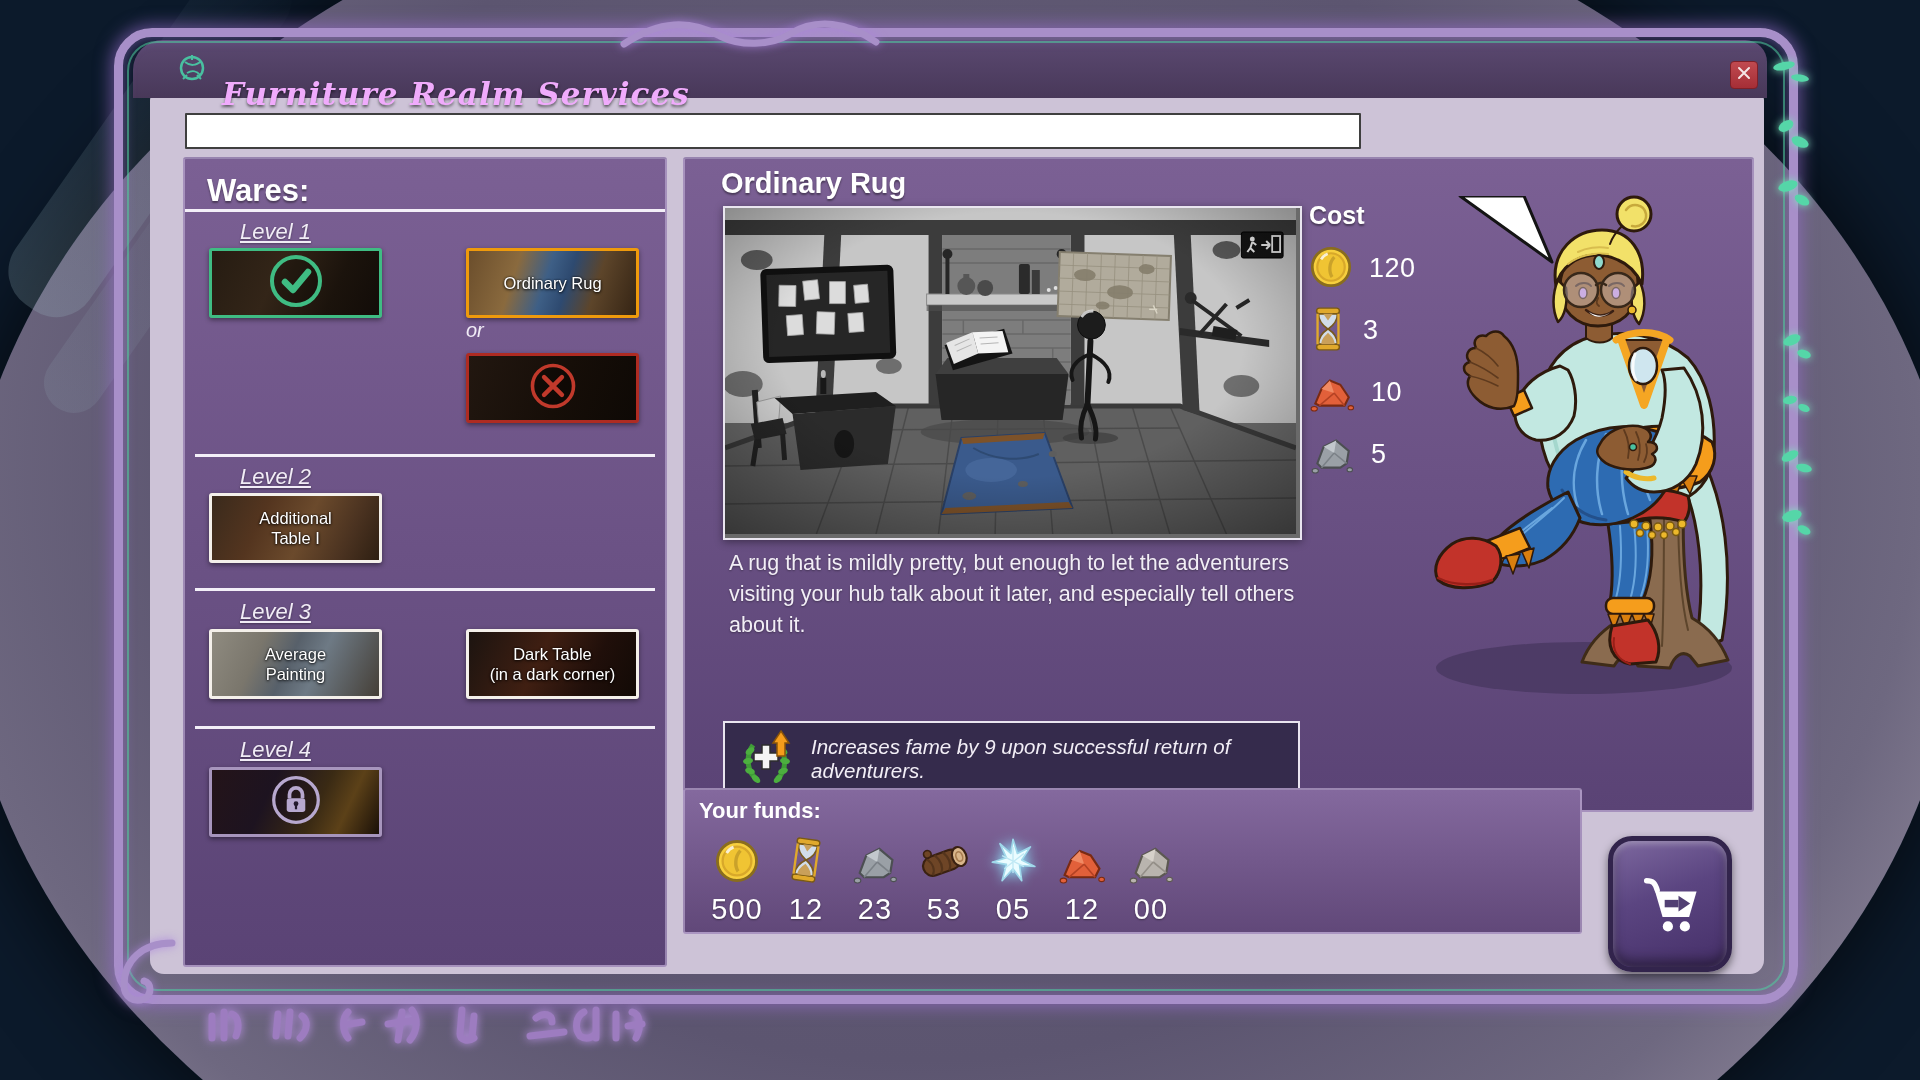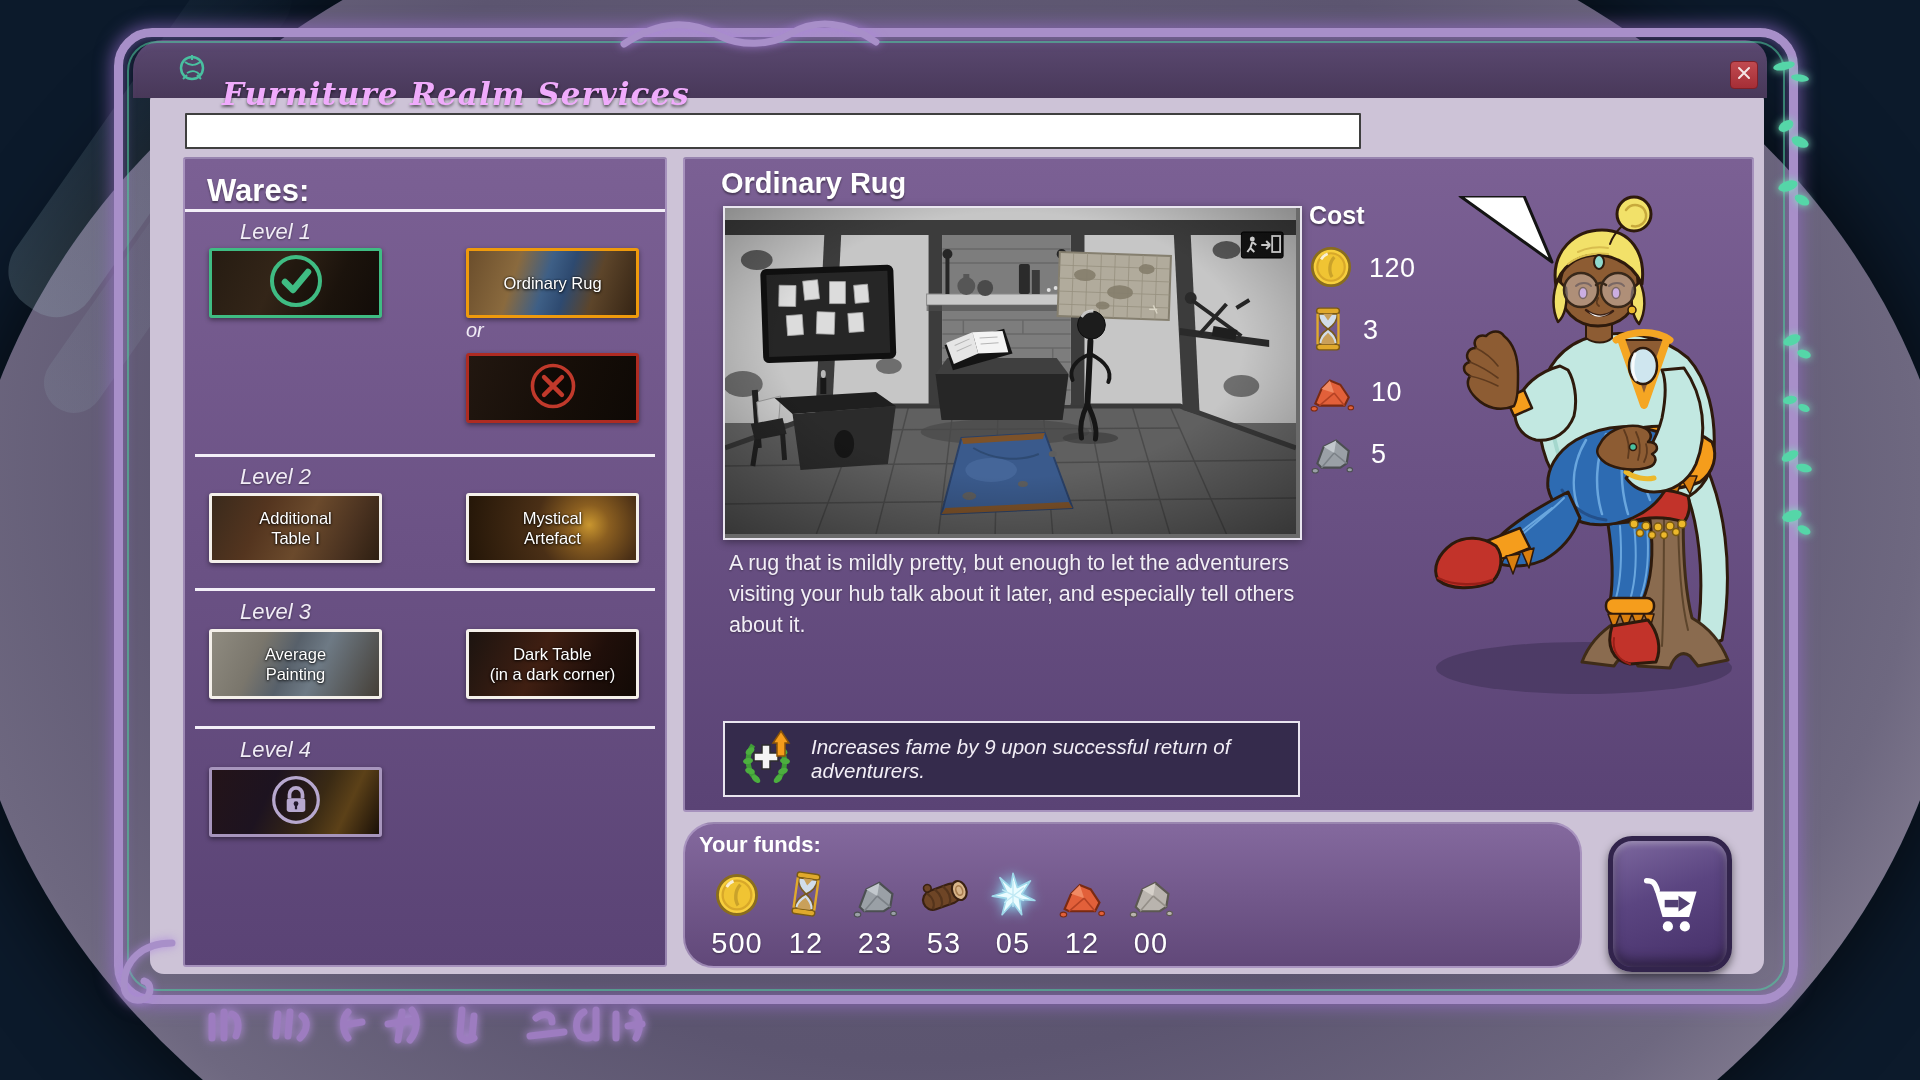--- a/index.html
+++ b/index.html
@@ -33,28 +33,28 @@
   
   .dialog{position:absolute;left:150px;top:96px;width:1614px;height:878px;z-index:5;
     background:#cdc3d7;border-radius:4px 4px 14px 14px;}
   .search-input{position:absolute;left:185px;top:113px;width:1156px;height:32px;z-index:8;
     background:#fff;border:2px solid #3f3f3f;border-radius:1px;font-size:18px;color:#222;padding:0 8px;}
   
   .panel{position:absolute;background:linear-gradient(#7b6094,#5a4375);
     border:2px solid rgba(203,185,223,.55);border-radius:3px;z-index:8;}
   .wares-panel{left:183px;top:157px;width:480px;height:806px;}
   .main-panel{left:683px;top:157px;width:1067px;height:651px;}
-  .funds-panel{left:683px;top:822px;width:895px;height:142px;
-    background:linear-gradient(#84699e,#614879);border-radius:31px;}
+  .funds-panel{left:683px;top:788px;width:895px;height:142px;
+    background:linear-gradient(#84699e,#614879);}
   .wares-heading{position:absolute;left:22px;top:6px;font-size:31px;font-weight:bold;
     text-shadow:0 2px 2px rgba(0,0,0,.4);margin-top:8px;}
   .wares-underline{position:absolute;left:0;right:0;top:50px;height:3px;background:#f3eff8;}
   .wares-divider{position:absolute;left:10px;right:10px;height:2.5px;background:#f3eff8;}
   .lvl-label{position:absolute;left:55px;font-style:italic;font-size:22px;color:#f1ecf6;
-    text-shadow:0 1px 2px rgba(0,0,0,.4);}
+    text-shadow:0 1px 2px rgba(0,0,0,.4);text-decoration:underline;}
   .or-label{position:absolute;left:281px;width:167px;text-align:left;font-style:italic;
     font-size:20px;color:#f1ecf6;}
   .tile{position:absolute;width:167px;height:64px;border-radius:3px;display:flex;align-items:center;
     justify-content:center;text-align:center;cursor:pointer;box-shadow:0 2px 5px rgba(0,0,0,.45);}
   .tile .label{font-size:16.5px;line-height:1.22;white-space:pre-line;padding:0 6px;
     text-shadow:0 1px 3px rgba(0,0,0,.9), 0 0 2px rgba(0,0,0,.7);}
   .t-owned{border:3px solid #3fbc83;background:linear-gradient(115deg,#261c12 0%,#332518 38%,#1b130c 72%,#120c08 100%);}
   .t-selected{border:3px solid #ef9a0c;background:linear-gradient(108deg,#6b4e2c 0%,#8a6a3e 28%,#3e5f86 46%,#2e4a70 58%,#5d452a 74%,#352414 100%);}
   .t-unavailable{border:3px solid #ae2b22;background:linear-gradient(112deg,#221710 0%,#160e08 55%,#0e0905 100%);}
   .t-white{border:3px solid #f4f0ea;}
@@ -155,24 +155,20 @@
           <path d="M18,18 L38,38 M38,18 L18,38" stroke="#c0392b" stroke-width="5" stroke-linecap="round"></path>
         </svg>
       </span>
     </div>
 
     <div class="wares-divider" style="top:295px"></div>
     <div class="lvl-label" style="top:305px">Level 2</div>
     <div class="tile t-white t-table1" style="left:24px;top:334px">
       <span class="label">Additional
 Table I</span>
-    </div>
-    <div class="tile t-white t-artefact" style="left:281px;top:334px">
-      <span class="label">Mystical
-Artefact</span>
     </div>
 
     <div class="wares-divider" style="top:429px"></div>
     <div class="lvl-label" style="top:440px">Level 3</div>
     <div class="tile t-white t-painting" style="left:24px;top:470px">
       <span class="label">Average
 Painting</span>
     </div>
     <div class="tile t-white t-darktable" style="left:281px;top:470px">
       <span class="label">Dark Table

